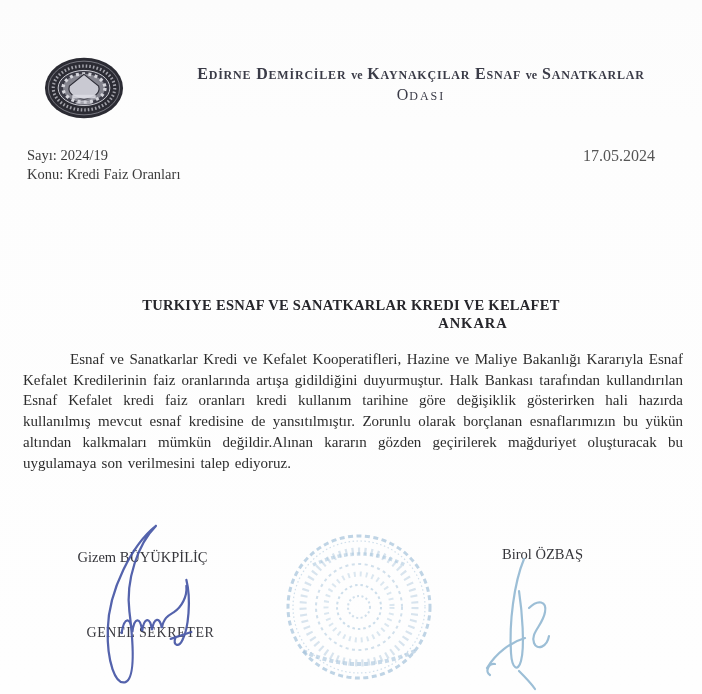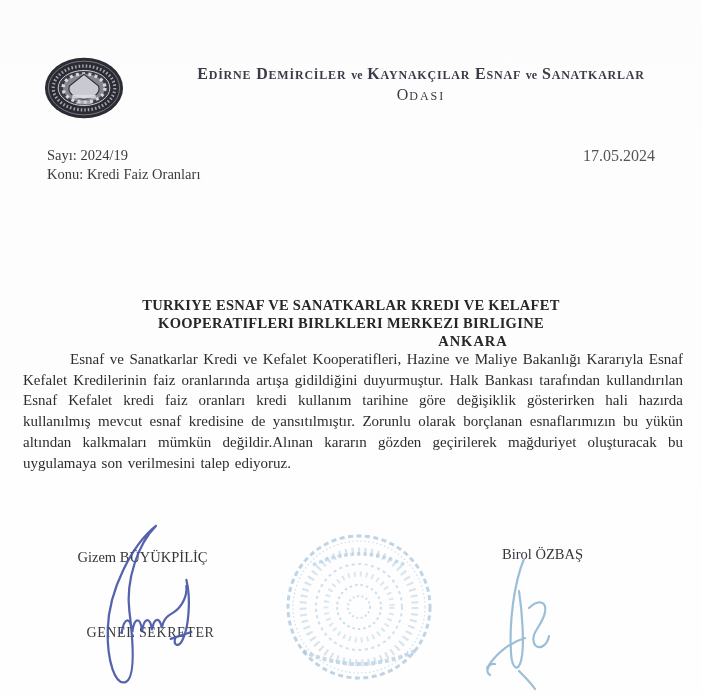--- a/index.html
+++ b/index.html
@@ -22,21 +22,21 @@
     letter-spacing:.8px;line-height:24px;
   }
   .org-title .sc-big{font-size:16px;}
   .org-title .sc-rest{font-size:12px;}
   .org-title .sc-lc{font-size:12px;letter-spacing:0;}
   .org-line2{position:absolute;left:140px;top:86px;width:562px;text-align:center;
     font-weight:normal;color:#3a3b47;letter-spacing:1px;}
   .org-line2 .sc-big{font-size:16px;}
   .org-line2 .sc-rest{font-size:12px;letter-spacing:2px;}
   
-  .meta-left{position:absolute;left:27px;top:146px;font-size:14.5px;color:#3c3c3c;line-height:19px;margin-left:20px;}
+  .meta-left{position:absolute;left:27px;top:146px;font-size:14.5px;color:#3c3c3c;line-height:19px;}
   .doc-date{position:absolute;left:583px;top:147px;font-size:16px;color:#555;}
   
   .recipient{position:absolute;left:0;top:276px;width:702px;text-align:center;
     font-weight:bold;font-size:14.5px;color:#26262b;line-height:18px;letter-spacing:.3px;margin-top:20px;}
   .recipient .city{display:block;transform:translateX(122px);letter-spacing:1px;}
   
   .body-text{position:absolute;left:23px;top:349px;width:660px;
     font-size:15px;line-height:20.7px;color:#2d2d2d;
     text-align:justify;word-spacing:1.5px;}
   .body-text p{margin:0;text-indent:47px;}
@@ -75,21 +75,20 @@
   <div class="org-line2"><span class="sc-big">O</span><span class="sc-rest">DASI</span></div>
 
   <div class="meta-left">
     <div>Sayı: 2024/19</div>
     <div>Konu: Kredi Faiz Oranları</div>
   </div>
   <div class="doc-date">17.05.2024</div>
 
   <div class="recipient">
     <span>TURKIYE ESNAF VE SANATKARLAR KREDI VE KELAFET</span><br>
-    <span>KOOPERATIFLERI BIRLKLERI MERKEZI BIRLIGINE</span>
     <span class="city">ANKARA</span>
   </div>
 
   <div class="body-text">
     <p>Esnaf ve Sanatkarlar Kredi ve Kefalet Kooperatifleri, Hazine ve Maliye Bakanlığı Kararıyla Esnaf Kefalet Kredilerinin faiz oranlarında artışa gidildiğini duyurmuştur. Halk Bankası tarafından kullandırılan Esnaf Kefalet kredi faiz oranları kredi kullanım tarihine göre değişiklik gösterirken hali hazırda kullanılmış mevcut esnaf kredisine de yansıtılmıştır. Zorunlu olarak borçlanan esnaflarımızın bu yükün altından kalkmaları mümkün değildir.Alınan kararın gözden geçirilerek mağduriyet oluşturacak bu uygulamaya son verilmesini talep ediyoruz.</p>
   </div>
 
   <div class="sig-name name-left">Gizem BÜYÜKPİLİÇ</div>
   <div class="sig-title title-left">GENEL SEKRETER</div>
   <svg class="sig-svg sig-left-svg" viewBox="0 0 120 175">

